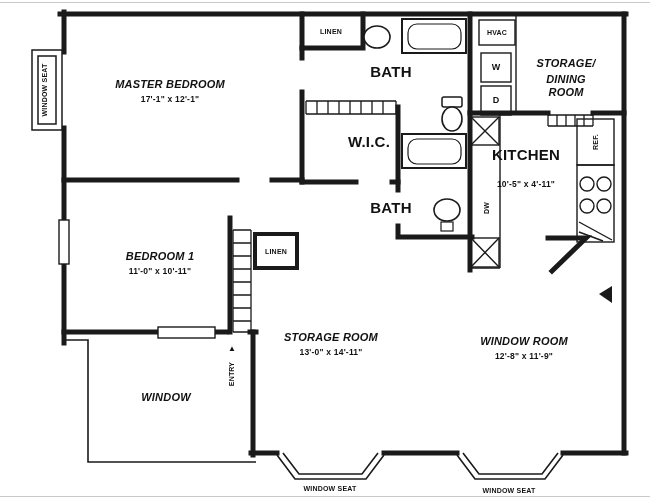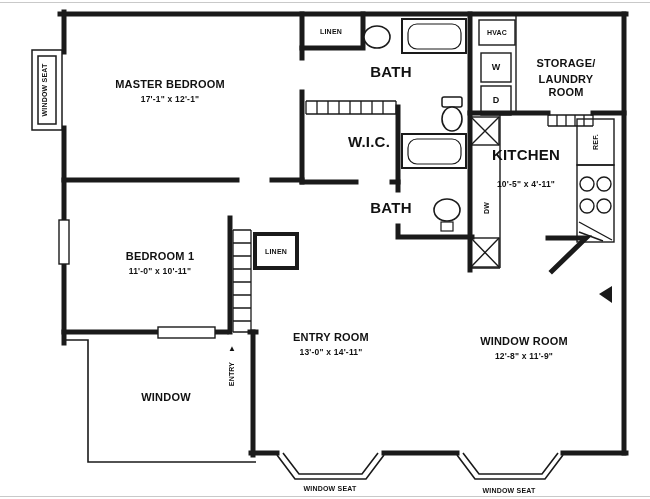--- a/index.html
+++ b/index.html
@@ -4,21 +4,21 @@
 <style>
   html,body{margin:0;padding:0;background:#ffffff;}
   #stage{
     position:relative;width:650px;height:499px;background:#ffffff;overflow:hidden;
     font-family:"Liberation Sans",sans-serif;color:#111;
   }
   .lbl{
     position:absolute;transform:translate(-50%,-50%);
     font-weight:700;white-space:nowrap;letter-spacing:.2px;line-height:1;
   }
-  .room{font-size:11px;}
+  .room{font-size:11px;font-style:italic;}
   .dims{font-size:8.5px;}
   .mid{font-size:15px;}
   .small{font-size:7px;}
   .unit{font-size:9px;}
   .vert{transform:translate(-50%,-50%) rotate(-90deg);}
   .scanline{position:absolute;left:0;width:100%;height:1px;background:#c9c9c9;}
   svg{position:absolute;left:0;top:0;}
 </style>
 </head>
 <body>
@@ -131,30 +131,30 @@
   </svg>
 
   <div class="lbl room" style="left:170px;top:84px">MASTER BEDROOM</div>
   <div class="lbl dims" style="left:170px;top:99px">17'-1" x 12'-1"</div>
 
   <div class="lbl mid" style="left:391px;top:71px">BATH</div>
   <div class="lbl mid" style="left:369px;top:141px">W.I.C.</div>
   <div class="lbl mid" style="left:391px;top:207px">BATH</div>
 
   <div class="lbl room" style="left:566px;top:63px">STORAGE/</div>
-  <div class="lbl room" style="left:566px;top:79px">LAUNDRY</div>
+  <div class="lbl room" style="left:566px;top:79px">DINING</div>
   <div class="lbl room" style="left:566px;top:92px">ROOM</div>
 
   <div class="lbl mid" style="left:526px;top:154px">KITCHEN</div>
   <div class="lbl dims" style="left:526px;top:184px">10'-5" x 4'-11"</div>
 
   <div class="lbl room" style="left:160px;top:256px">BEDROOM 1</div>
   <div class="lbl dims" style="left:160px;top:271px">11'-0" x 10'-11"</div>
 
-  <div class="lbl room" style="left:331px;top:337px">ENTRY ROOM</div>
+  <div class="lbl room" style="left:331px;top:337px">STORAGE ROOM</div>
   <div class="lbl dims" style="left:331px;top:352px">13'-0" x 14'-11"</div>
 
   <div class="lbl room" style="left:524px;top:341px">WINDOW ROOM</div>
   <div class="lbl dims" style="left:524px;top:356px">12'-8" x 11'-9"</div>
 
   <div class="lbl room" style="left:166px;top:397px">WINDOW</div>
 
   <div class="lbl small" style="left:331px;top:31px">LINEN</div>
   <div class="lbl small" style="left:276px;top:251px">LINEN</div>
   <div class="lbl small" style="left:497px;top:32px">HVAC</div>

